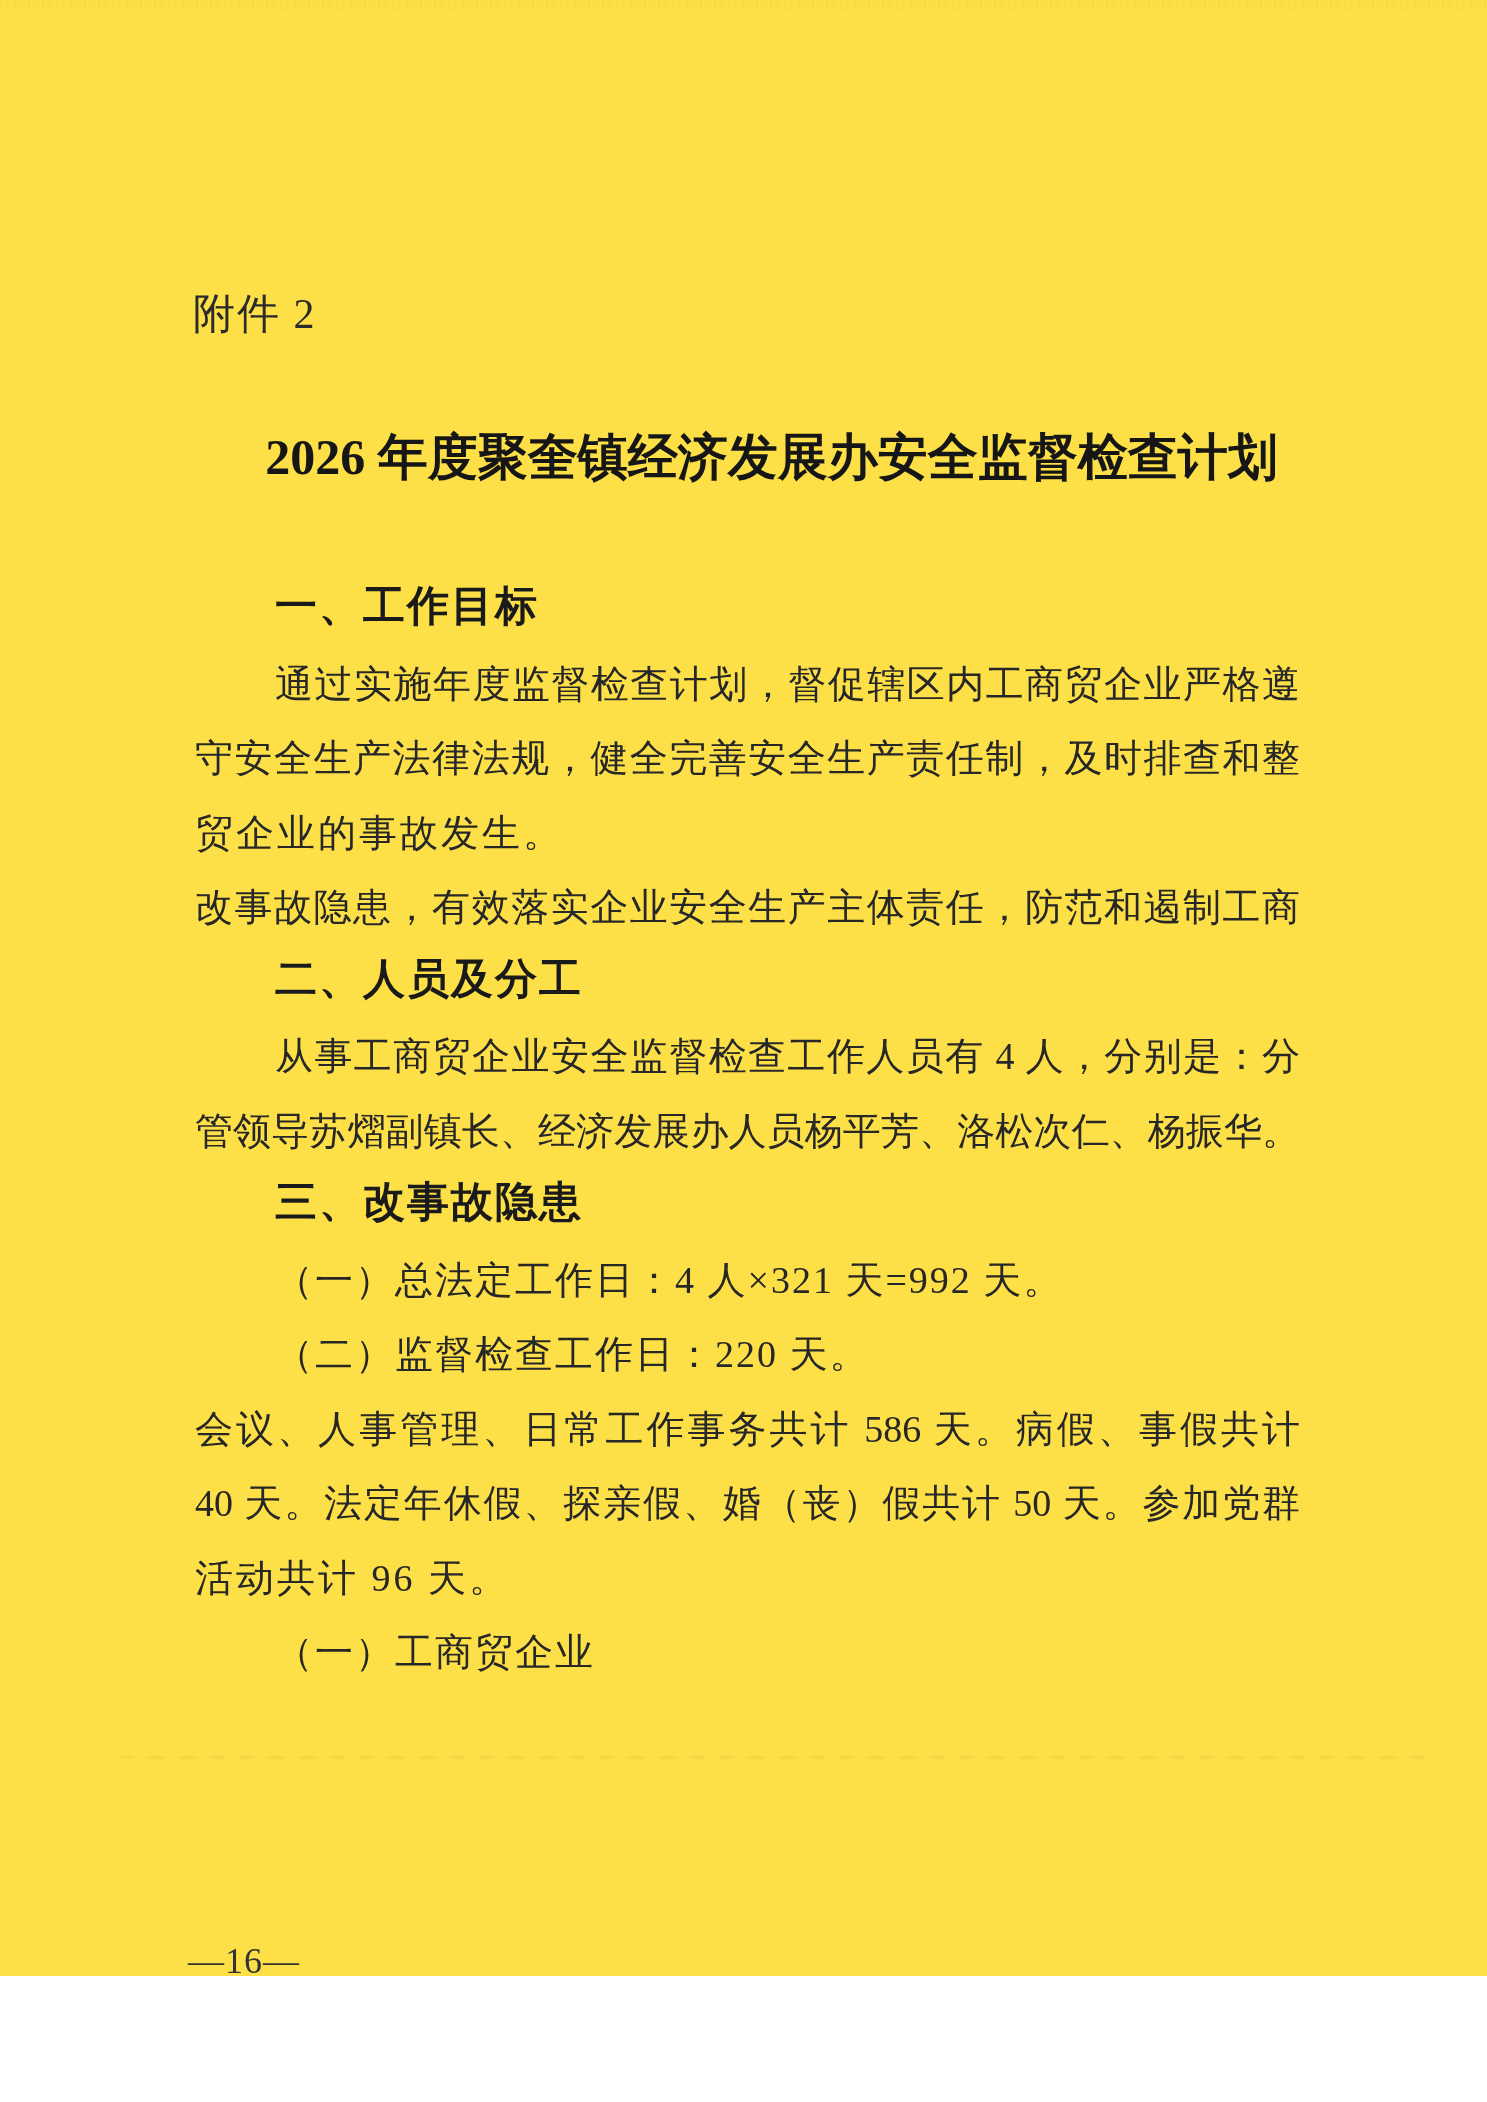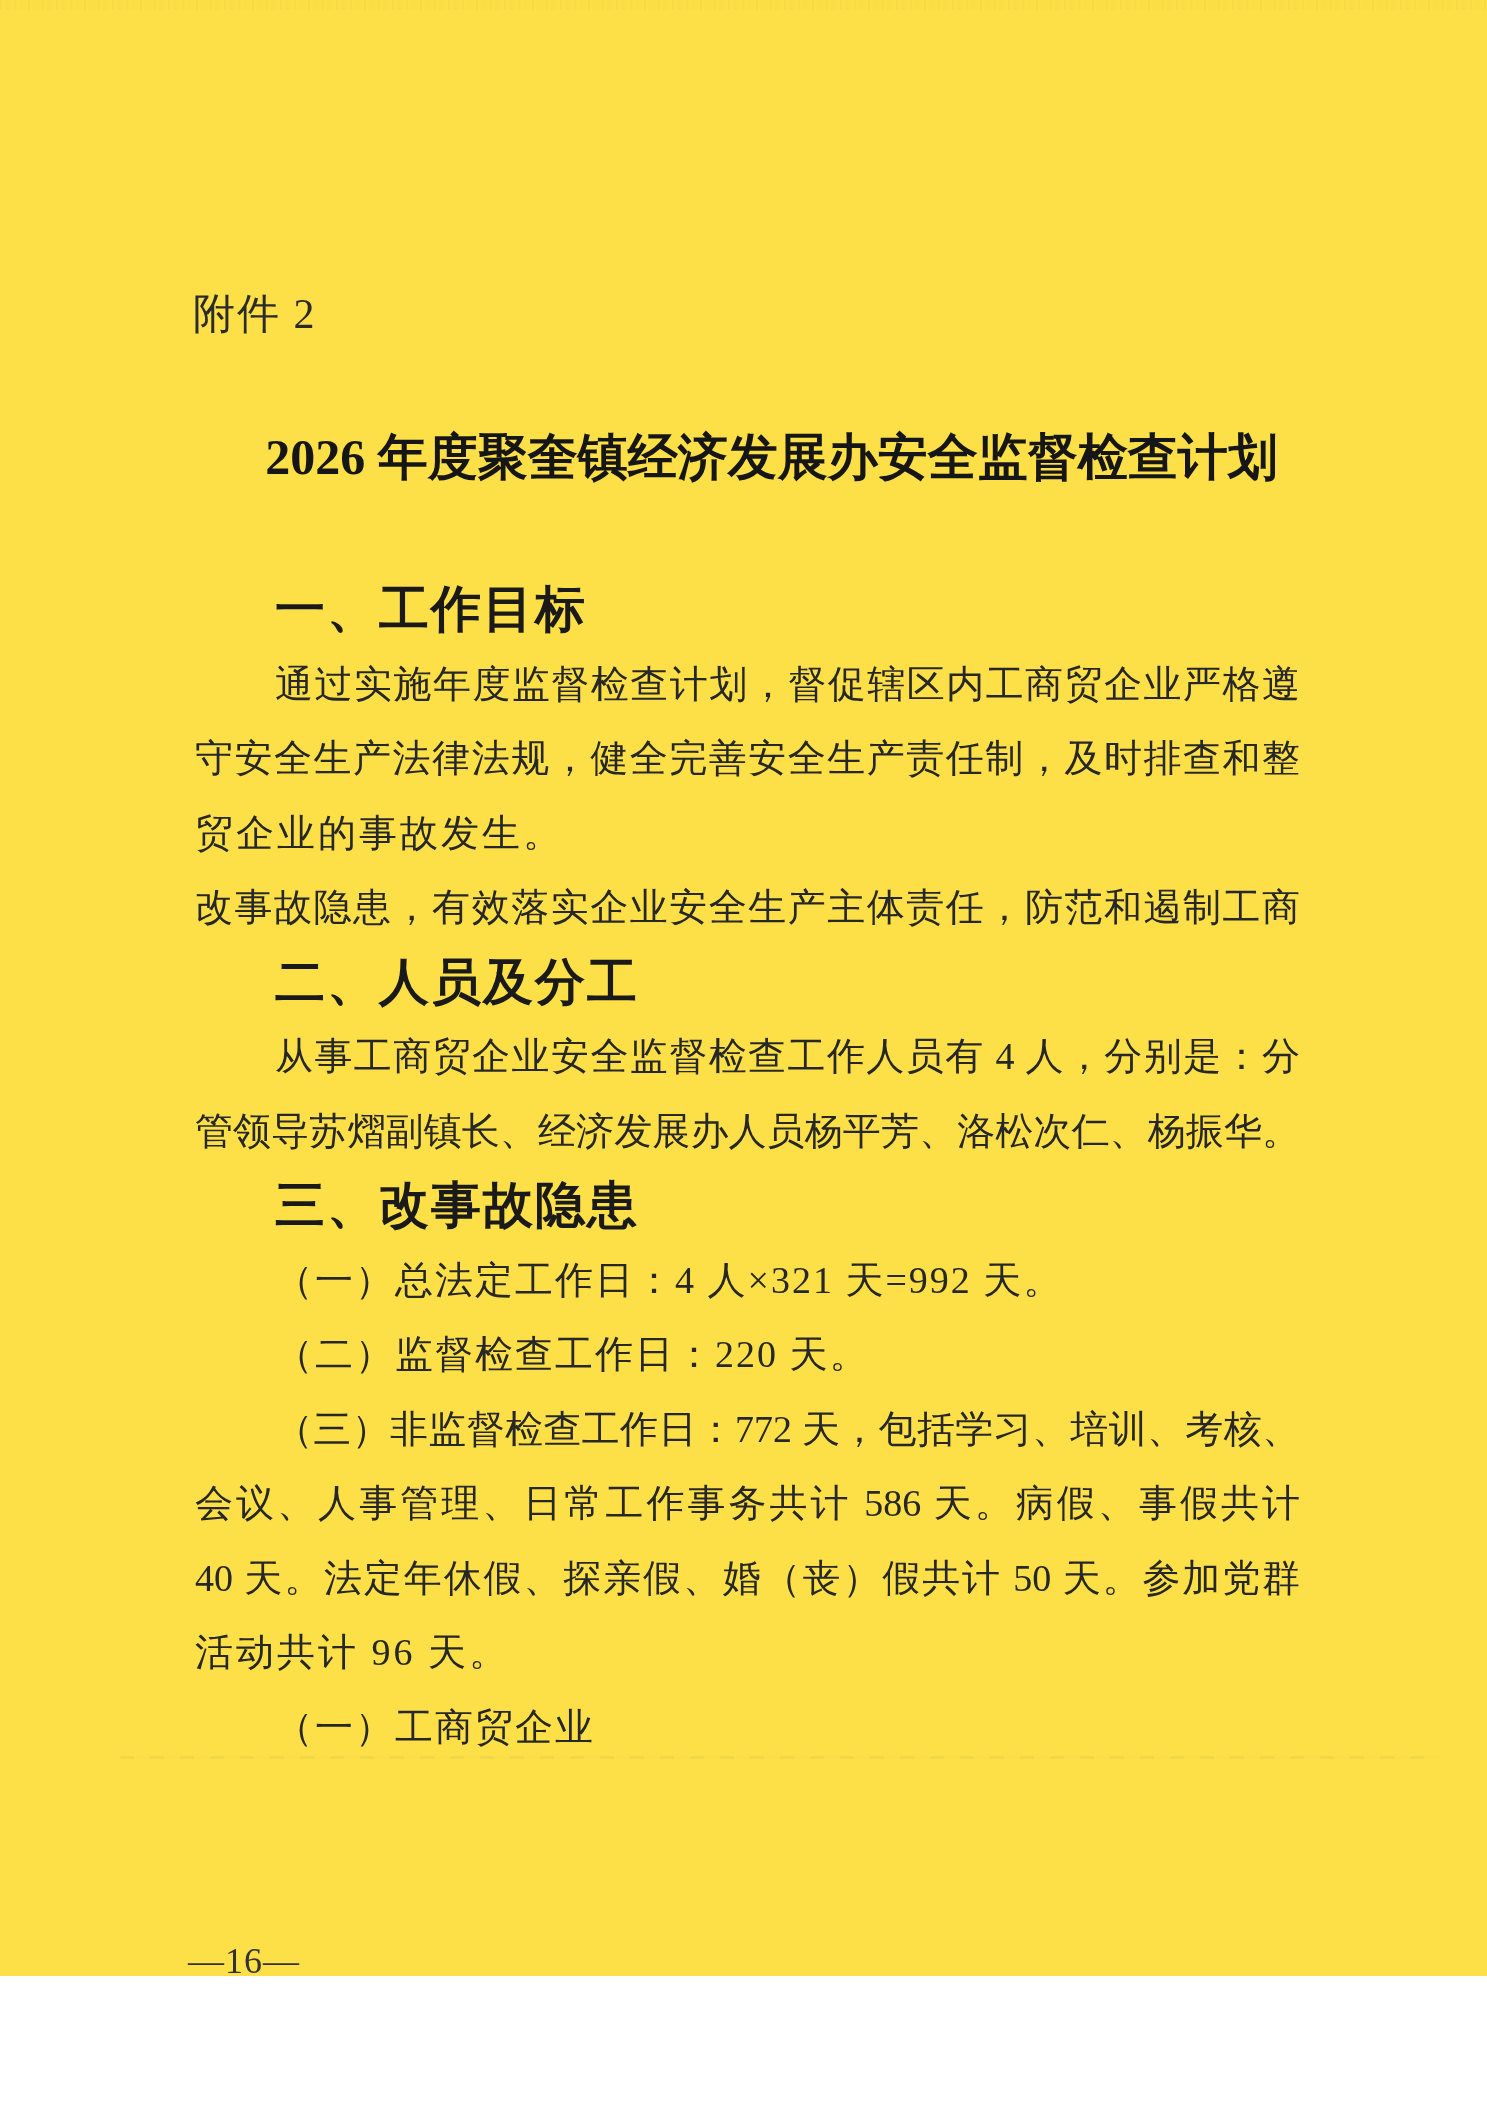--- a/index.html
+++ b/index.html
@@ -77,23 +77,23 @@
   }
   
   .end {
     letter-spacing: 3px;
   }
   .short {
     letter-spacing: 2px;
   }
   
   .h {
-    font-family: Liberation Serif, serif;
+    font-family: Liberation Mono, monospace;
     font-weight: bold;
-    font-size: 50px;
+    font-size: 42px;
     color: #1a1a1a;
     letter-spacing: 2px;
     padding-left: 80px;
   }
   .page-number {
     position: absolute;
     left: 188px;
     top: 1940px;
     font-size: 36px;
     letter-spacing: 1px;
@@ -127,21 +127,20 @@
     <div class="line just indent">通过实施年度监督检查计划，督促辖区内工商贸企业严格遵</div>
     <div class="line just">守安全生产法律法规，健全完善安全生产责任制，及时排查和整</div>
     <div class="line end">贸企业的事故发生。</div>
     <div class="line just">改事故隐患，有效落实企业安全生产主体责任，防范和遏制工商</div>
     <div class="line h">二、人员及分工</div>
     <div class="line just indent">从事工商贸企业安全监督检查工作人员有 4 人，分别是：分</div>
     <div class="line just">管领导苏熠副镇长、经济发展办人员杨平芳、洛松次仁、杨振华。</div>
     <div class="line h">三、改事故隐患</div>
     <div class="line short indent">（一）总法定工作日：4 人×321 天=992 天。</div>
     <div class="line short indent">（二）监督检查工作日：220 天。</div>
-    <div class="line just indent">（三）非监督检查工作日：772 天，包括学习、培训、考核、</div>
     <div class="line just">会议、人事管理、日常工作事务共计 586 天。病假、事假共计</div>
     <div class="line just">40 天。法定年休假、探亲假、婚（丧）假共计 50 天。参加党群</div>
     <div class="line end">活动共计 96 天。</div>
     <div class="line short indent">（一）工商贸企业</div>
   </div>
 
   <div class="scan-artifact artifact-1"></div>
   <div class="scan-artifact artifact-2"></div>
 
   <div class="page-number">—16—</div>

